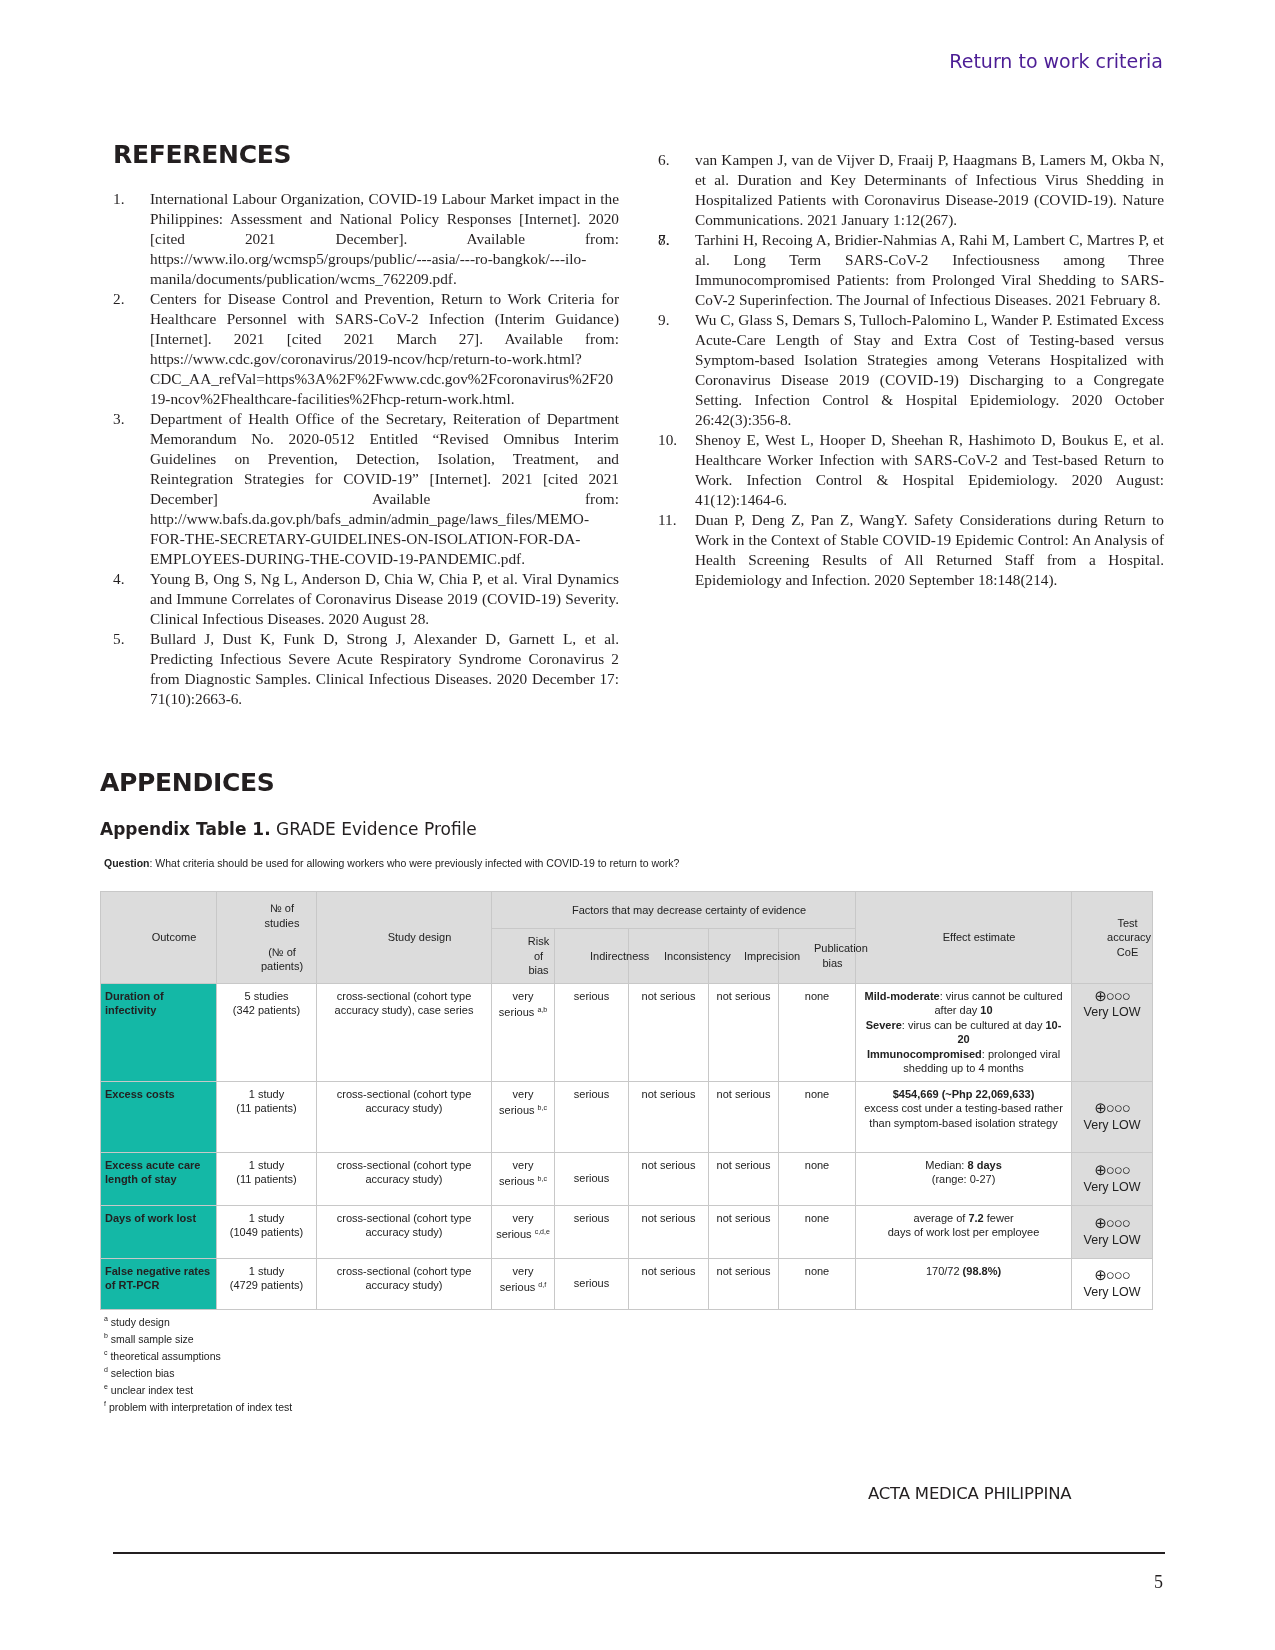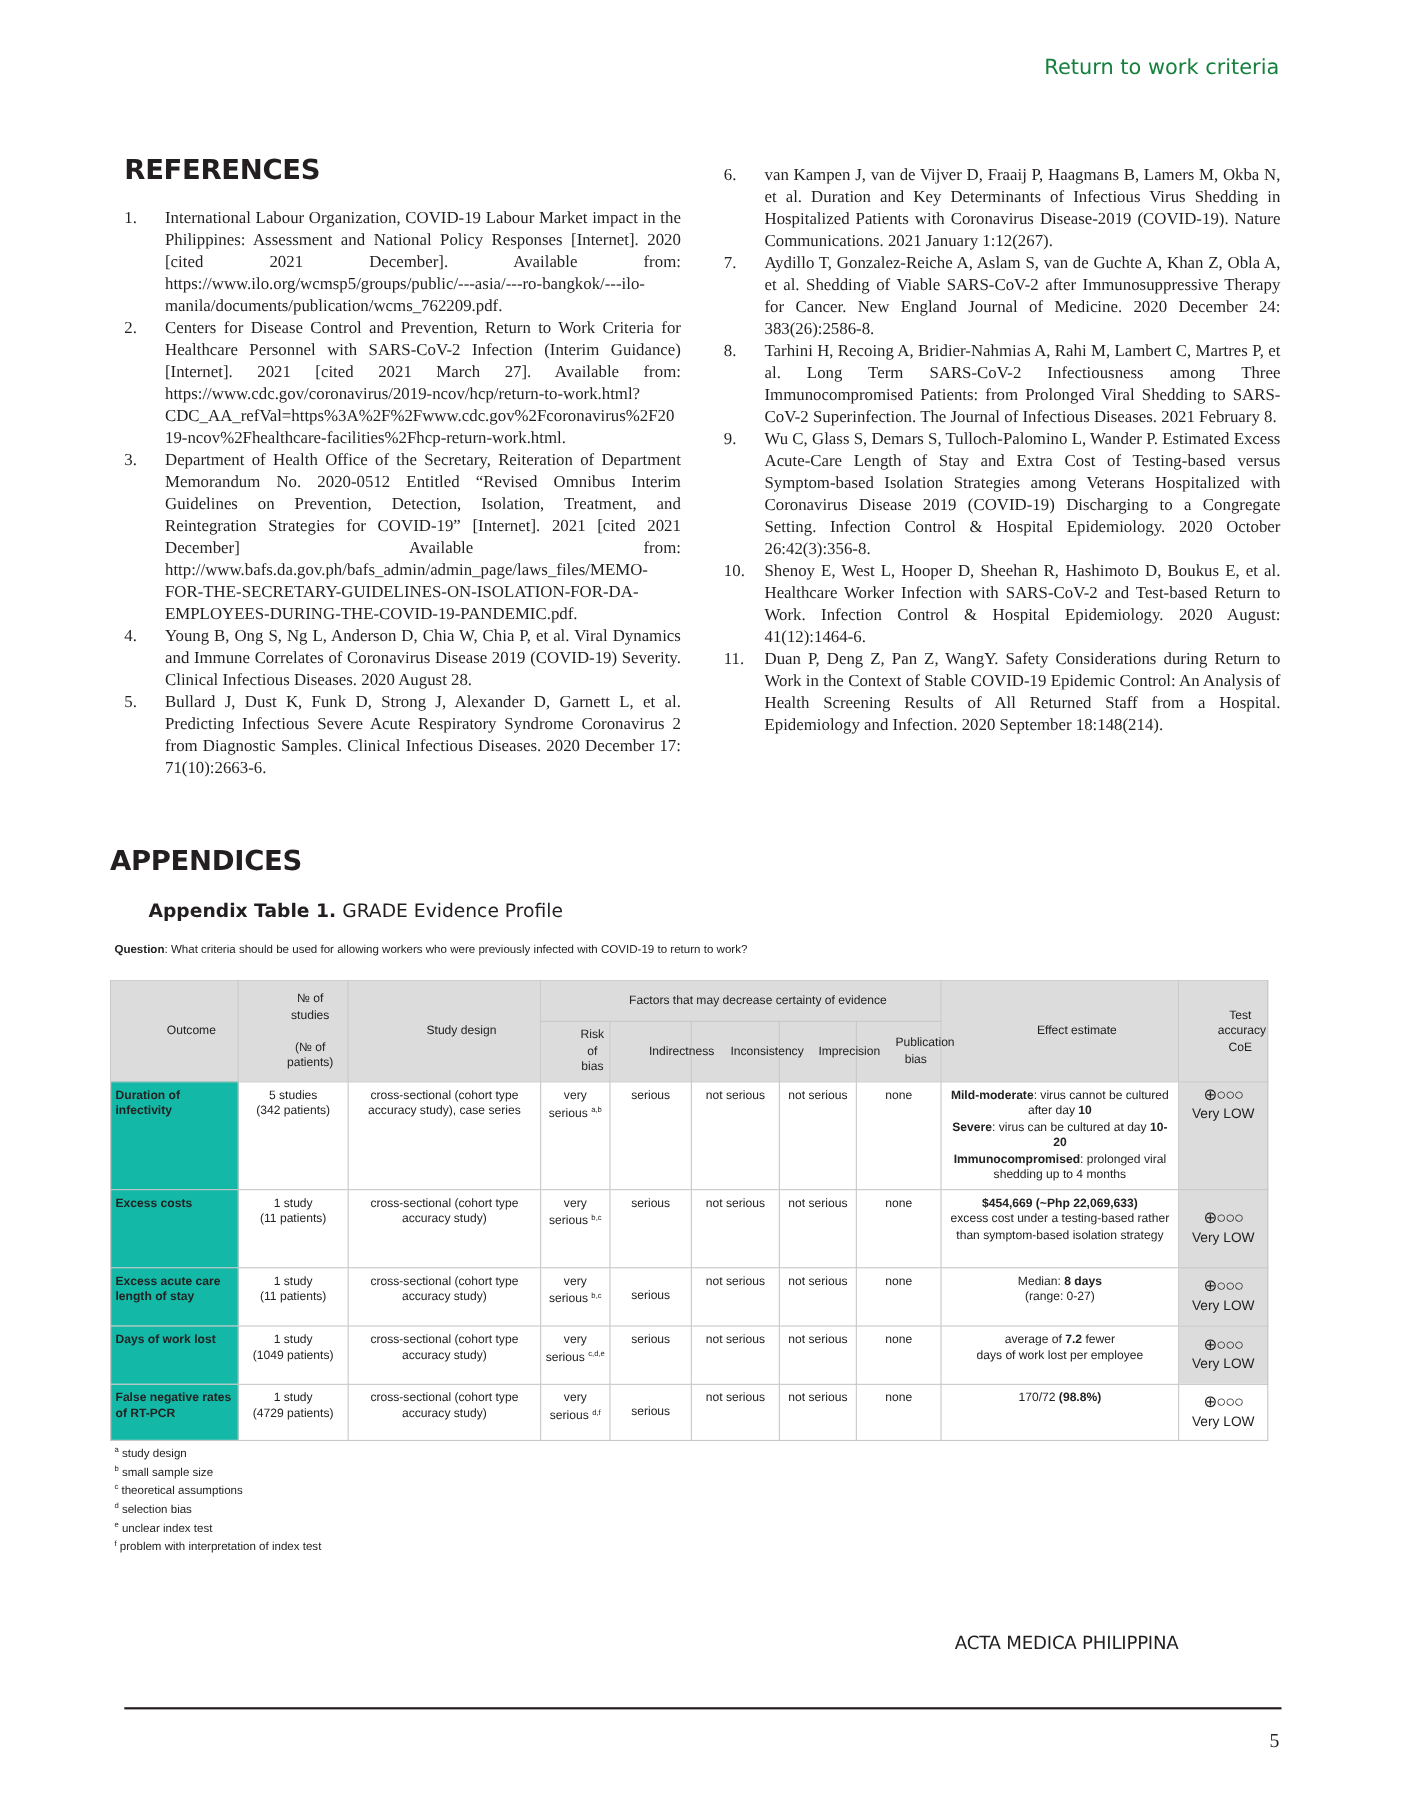--- a/index.html
+++ b/index.html
@@ -1,29 +1,29 @@
 <!DOCTYPE html>
 <html><head>
 <meta charset="utf-8">
 <style>
   html, body { margin: 0; padding: 0; background: #ffffff; }
   body { width: 1275px; height: 1650px; position: relative; overflow: hidden; color: #231f20; }
-  .running-head { position: absolute; top: 50px; right: 112px; font-family: "DejaVu Sans", sans-serif; font-size: 19px; color: #15803d; }
+  .running-head { position: absolute; top: 50px; right: 112px; font-family: "DejaVu Sans", sans-serif; font-size: 19px; color: #4c1d95; }
   .col { position: absolute; top: 140px; width: 506px; }
   .col-left { left: 113px; }
   .col-right { left: 658px; }
   h2.sec { font-family: "DejaVu Sans", sans-serif; font-weight: bold; font-size: 25px; margin: 0 0 20px 0; letter-spacing: -0.3px; }
   ol.refs { list-style: none; margin: 0; padding: 0; font-family: "Liberation Serif", serif; font-size: 15.3px; line-height: 20px; }
   ol.refs li { position: relative; padding-left: 37px; text-align: justify; word-break: break-word; }
   ol.refs li .num { position: absolute; left: 0; top: 0; }
   .col-right ol.refs { margin-top: 10px; }
   .appendices { position: absolute; top: 768px; left: 100px; width: 835px; }
   .appendices h2.sec { margin-bottom: 22px; }
   .tab-caption { font-family: "DejaVu Sans", sans-serif; font-size: 17px; margin: 0 0 18px 0; }
-  .tab-caption b { font-weight: bold; margin-left: 35px; }
+  .tab-caption b { font-weight: bold; }
   .question { font-family: "Liberation Sans", sans-serif; font-size: 10.5px; margin: 0 0 22px 4px; color: #222; }
   .question b { font-weight: bold; }
   table.grade { border-collapse: collapse; width: 1052px; font-family: "Liberation Sans", sans-serif; font-size: 11px; color: #222; table-layout: fixed; }
   table.grade th, table.grade td { border: 1px solid #c8c8c8; padding: 5px 4px; vertical-align: top; text-align: center; line-height: 14.5px; }
   table.grade th { background: #dcdcdc; font-weight: normal; vertical-align: middle; padding-left: 35px; }
   table.grade td.outcome { background: #14b8a6; text-align: left; font-weight: bold; }
   table.grade td.coe { background: #dcdcdc; font-size: 12.5px; }
   table.grade tr.last td.coe { background: #ffffff; }
   table.grade td.mid { vertical-align: middle; }
   .row-h1 td { height: 84px; }
@@ -52,21 +52,21 @@
     <li><span class="num">2.</span><span>Centers for Disease Control and Prevention, Return to Work Criteria for Healthcare Personnel with SARS-CoV-2 Infection (Interim Guidance) [Internet]. 2021 [cited 2021 March 27]. Available from: https://www.cdc.gov/coronavirus/2019-ncov/hcp/return-to-work.html?CDC_AA_refVal=https%3A%2F%2Fwww.cdc.gov%2Fcoronavirus%2F2019-ncov%2Fhealthcare-facilities%2Fhcp-return-work.html.</span></li>
     <li><span class="num">3.</span><span>Department of Health Office of the Secretary, Reiteration of Department Memorandum No. 2020-0512 Entitled “Revised Omnibus Interim Guidelines on Prevention, Detection, Isolation, Treatment, and Reintegration Strategies for COVID-19” [Internet]. 2021 [cited 2021 December] Available from: http://www.bafs.da.gov.ph/bafs_admin/admin_page/laws_files/MEMO-FOR-THE-SECRETARY-GUIDELINES-ON-ISOLATION-FOR-DA-EMPLOYEES-DURING-THE-COVID-19-PANDEMIC.pdf.</span></li>
     <li><span class="num">4.</span><span>Young B, Ong S, Ng L, Anderson D, Chia W, Chia P, et al. Viral Dynamics and Immune Correlates of Coronavirus Disease 2019 (COVID-19) Severity. Clinical Infectious Diseases. 2020 August 28.</span></li>
     <li><span class="num">5.</span><span>Bullard J, Dust K, Funk D, Strong J, Alexander D, Garnett L, et al. Predicting Infectious Severe Acute Respiratory Syndrome Coronavirus 2 from Diagnostic Samples. Clinical Infectious Diseases. 2020 December 17: 71(10):2663-6.</span></li>
   </ol>
 </div>
 
 <div class="col col-right">
   <ol class="refs">
     <li><span class="num">6.</span><span>van Kampen J, van de Vijver D, Fraaij P, Haagmans B, Lamers M, Okba N, et al. Duration and Key Determinants of Infectious Virus Shedding in Hospitalized Patients with Coronavirus Disease-2019 (COVID-19). Nature Communications. 2021 January 1:12(267).</span></li>
-    <li><span class="num">7.</span><span>Aydillo T, Gonzalez-Reiche A, Aslam S, van de Guchte A, Khan Z, Obla A, et al. Shedding of Viable SARS-CoV-2 after Immunosuppressive Therapy for Cancer. New England Journal of Medicine. 2020 December 24: 383(26):2586-8.</span></li>
+    <li><span class="num">7.</span></li>
     <li><span class="num">8.</span><span>Tarhini H, Recoing A, Bridier-Nahmias A, Rahi M, Lambert C, Martres P, et al. Long Term SARS-CoV-2 Infectiousness among Three Immunocompromised Patients: from Prolonged Viral Shedding to SARS-CoV-2 Superinfection. The Journal of Infectious Diseases. 2021 February 8.</span></li>
     <li><span class="num">9.</span><span>Wu C, Glass S, Demars S, Tulloch-Palomino L, Wander P. Estimated Excess Acute-Care Length of Stay and Extra Cost of Testing-based versus Symptom-based Isolation Strategies among Veterans Hospitalized with Coronavirus Disease 2019 (COVID-19) Discharging to a Congregate Setting. Infection Control &amp; Hospital Epidemiology. 2020 October 26:42(3):356-8.</span></li>
     <li><span class="num">10.</span><span>Shenoy E, West L, Hooper D, Sheehan R, Hashimoto D, Boukus E, et al. Healthcare Worker Infection with SARS-CoV-2 and Test-based Return to Work. Infection Control &amp; Hospital Epidemiology. 2020 August: 41(12):1464-6.</span></li>
     <li><span class="num">11.</span><span>Duan P, Deng Z, Pan Z, WangY. Safety Considerations during Return to Work in the Context of Stable COVID-19 Epidemic Control: An Analysis of Health Screening Results of All Returned Staff from a Hospital. Epidemiology and Infection. 2020 September 18:148(214).</span></li>
   </ol>
 </div>
 
 <div class="appendices">
   <h2 class="sec">APPENDICES</h2>
   <p class="tab-caption">

